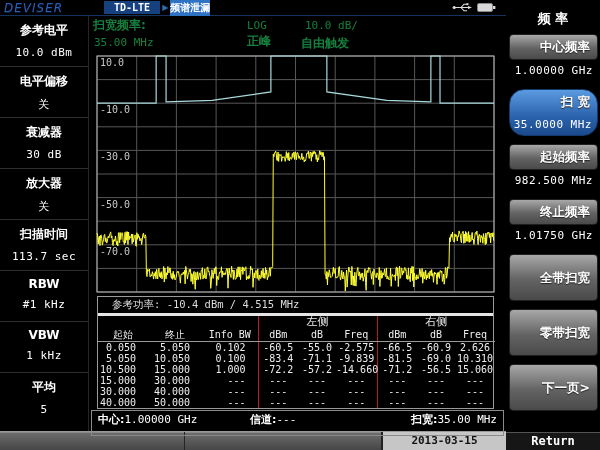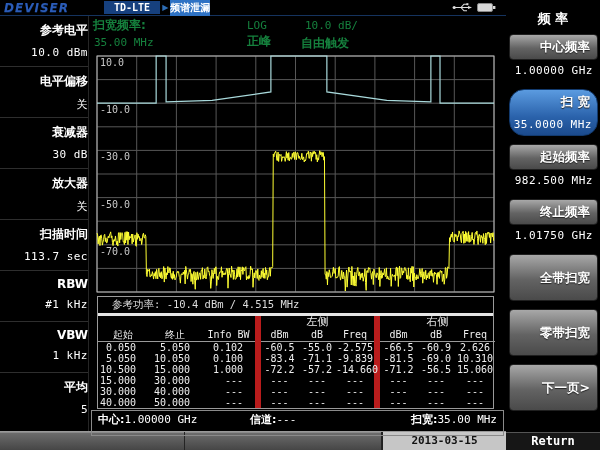--- a/index.html
+++ b/index.html
@@ -1,45 +1,45 @@
 <!DOCTYPE html>
 <html><head>
 <meta charset="utf-8">
 <style>
   html,body{margin:0;padding:0;background:#222;}
   .screen{width:600px;height:450px;background:#000;display:flex;font-family:"DejaVu Sans",sans-serif;overflow:hidden;position:relative;}
   .col-left{width:506px;display:flex;flex-direction:column;}
   
   .topbar{height:15px;background:#000;display:flex;align-items:center;border-bottom:1px solid #15335e;}
-  .logo{width:88px;color:#2b5cb8;font-weight:bold;font-style:italic;font-size:12px;letter-spacing:1px;padding-left:4px;text-shadow:0 1px 0 #071b3a;}
+  .logo{width:88px;color:#2b5cb8;font-weight:normal;font-style:italic;font-size:12px;letter-spacing:1px;padding-left:4px;text-shadow:0 1px 0 #071b3a;}
   .tab-mode{background:#16407e;color:#fff;font-weight:bold;font-size:10px;font-family:"DejaVu Sans Mono",monospace;padding:1px 10px;margin-left:12px;}
   .tab-arrow{color:#2e6db4;font-size:8px;margin:0 2px;}
   .tab-page{background:#2e72c4;color:#fff;font-weight:bold;font-size:10px;padding:1px 0;}
   .top-icons{margin-left:auto;display:flex;align-items:center;gap:5px;padding-right:10px;}
   
   .content-row{flex:1;display:flex;background:#000;}
   .left-sidebar{width:88px;background:#000;border-right:1px solid #262626;}
-  .ls-item{height:51px;border-bottom:1px solid #2e2e2e;text-align:right;color:#fff;padding-top:1px;box-sizing:border-box;}
+  .ls-item{height:51px;border-bottom:1px solid #2e2e2e;text-align:center;color:#fff;padding-top:1px;box-sizing:border-box;}
   .ls-label{font-size:12px;font-weight:bold;margin-top:5px;}
   .ls-value{font-size:11px;font-family:"DejaVu Sans Mono",monospace;margin-top:7px;letter-spacing:0.5px;}
   .main{flex:1;position:relative;background:#000;}
   
   .chart-header{position:absolute;top:0;left:0;right:0;height:38px;color:#15803d;}
   .ch-abs{position:absolute;white-space:nowrap;}
   .ch-cn{font-size:12px;font-weight:bold;}
   .ch-mono{font-family:"DejaVu Sans Mono",monospace;font-size:11px;}
   #chart-svg{position:absolute;top:38px;left:0;}
   
   .meas-box{position:absolute;top:280px;left:8px;width:397px;border:1px solid #9a9a9a;box-sizing:border-box;background:#000;color:#eee;}
   .refpower{font-family:"DejaVu Sans Mono",monospace;font-size:10.5px;padding:1px 0 1px 14px;border-bottom:3px solid #e5e5e5;color:#ddd;}
   table.meas{border-collapse:collapse;width:100%;table-layout:fixed;}
   table.meas th,table.meas td{font-family:"DejaVu Sans Mono",monospace;font-size:10px;color:#eee;padding:0;height:11px;line-height:11px;font-weight:normal;}
   table.meas .ghead th{font-size:11px;height:12px;line-height:12px;}
   table.meas .chead th{border-bottom:1px solid #9a9a9a;height:13px;line-height:13px;}
-  table.meas td.gsep,table.meas th.gsep{border-left:6px solid #b91c1c;}
+  table.meas td.gsep,table.meas th.gsep{border-left:1px solid #b91c1c;}
   table.meas td.num{text-align:right;padding-right:12px;}
   table.meas td{text-align:center;}
   
   .bottom-info{position:absolute;top:394px;left:2px;right:2px;height:26px;border:1px solid #8a8a8a;box-sizing:border-box;color:#fff;}
   .bi{position:absolute;top:1px;font-size:11px;white-space:nowrap;}
   .bi .cn{font-weight:bold;}
   .bi .val{font-family:"DejaVu Sans Mono",monospace;}
   
   .status-strip{height:18px;display:flex;border-top:1px solid #999;background:#4a4a4a;}
   .ss-seg{background:linear-gradient(180deg,#6e6e6e,#464646);border-right:1px solid #242424;box-shadow:inset 0 1px 0 #8a8a8a;}

